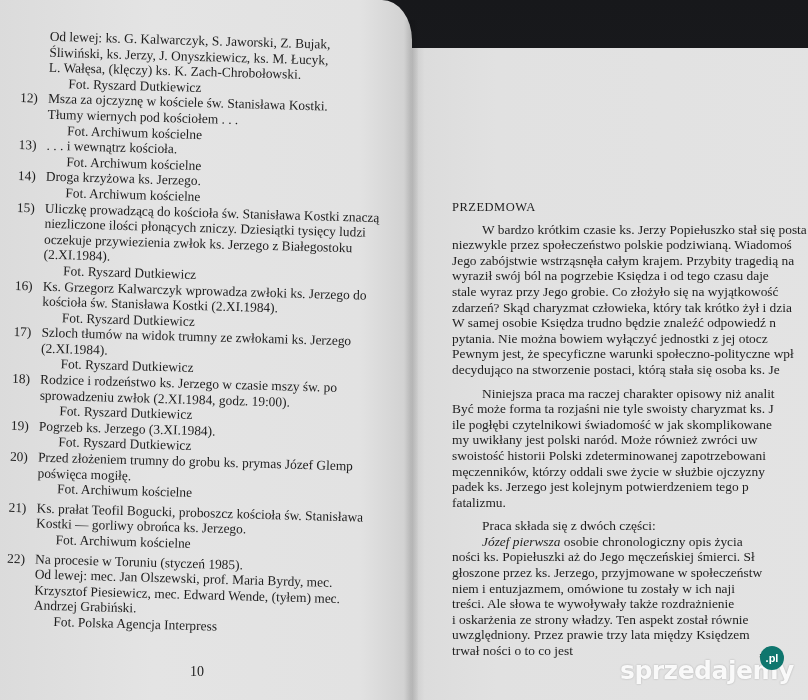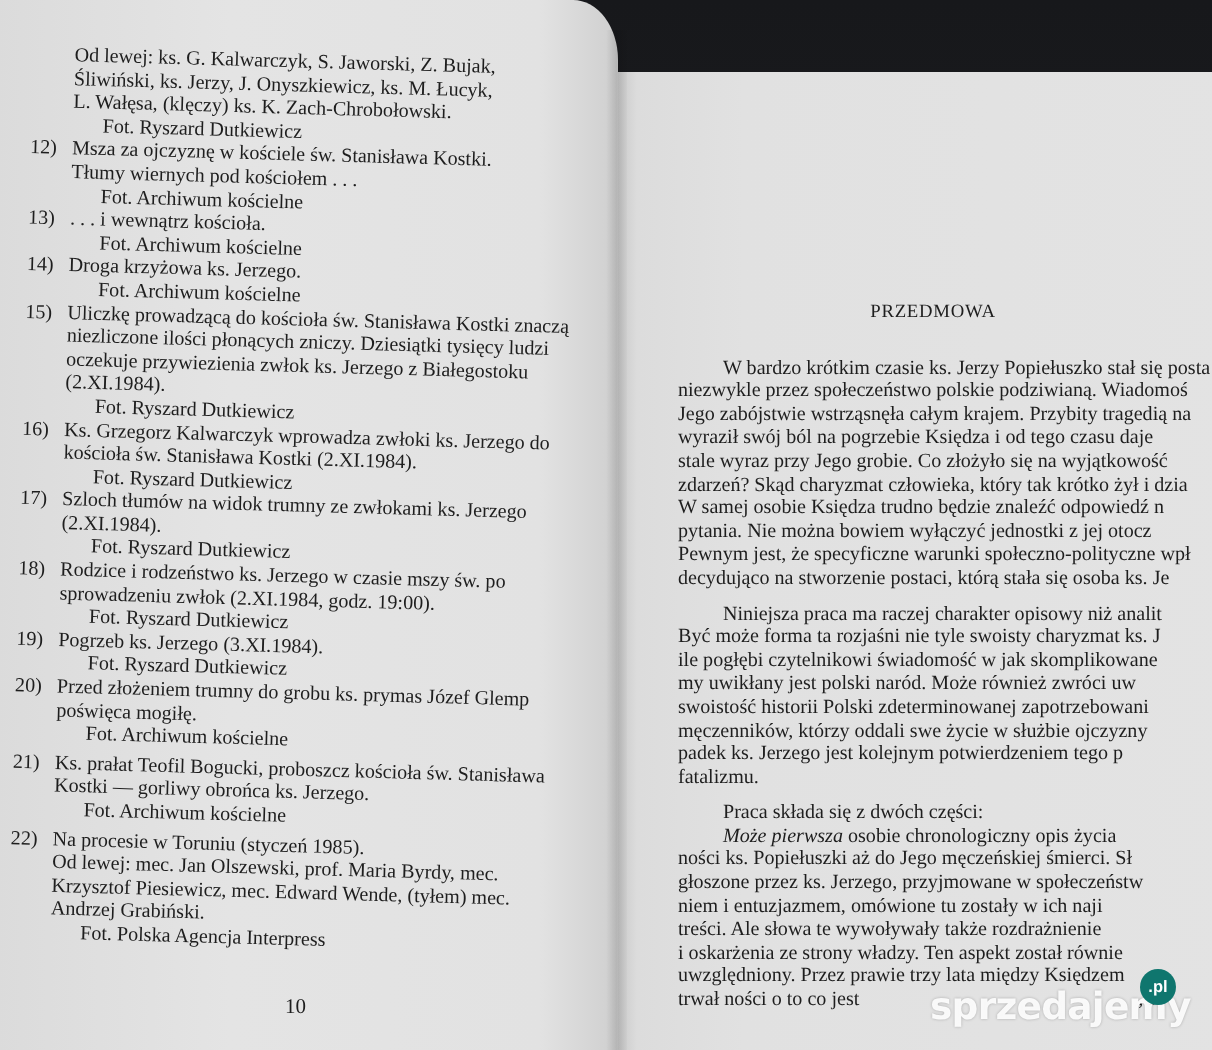--- a/index.html
+++ b/index.html
@@ -47,21 +47,21 @@
     position: absolute; left: 190px; top: 664px; font-size: 14px; font-family: Liberation Serif, serif;
   }
 
   
   .preface {
     position: absolute; left: 40px; top: 152px; width: 400px;
     font-size: 13.4px; line-height: 15.6px;
   }
   .preface h2 {
     font-size: 12.5px; font-weight: normal; letter-spacing: 0.5px;
-    text-align: center; width: 340px; margin-bottom: 21px;
+    text-align: left; width: 340px; margin-bottom: 6px;
   }
   .preface .line { display: block; white-space: nowrap; }
   .preface .indent { padding-left: 30px; }
   .preface em { font-style: italic; }
 
   
   .watermark {
     position: absolute; left: 620px; top: 654px; height: 32px;
     display: flex; align-items: center;
   }
@@ -105,21 +105,21 @@
       <span class="line">ile pogłębi czytelnikowi świadomość w jak skomplikowane</span>
       <span class="line">my uwikłany jest polski naród. Może również zwróci uw</span>
       <span class="line">swoistość historii Polski zdeterminowanej zapotrzebowani</span>
       <span class="line">męczenników, którzy oddali swe życie w służbie ojczyzny</span>
       <span class="line">padek ks. Jerzego jest kolejnym potwierdzeniem tego p</span>
       <span class="line">fatalizmu.</span>
     </div>
 
     <div>
       <span class="line indent">Praca składa się z dwóch części:</span>
-      <span class="line indent"><em>Może pierwsza</em><span> osobie chronologiczny opis życia</span></span>
+      <span class="line indent"><em>Józef pierwsza</em><span> osobie chronologiczny opis życia</span></span>
       <span class="line">ności ks. Popiełuszki aż do Jego męczeńskiej śmierci. Sł</span>
       <span class="line">głoszone przez ks. Jerzego, przyjmowane w społeczeństw</span>
       <span class="line">niem i entuzjazmem, omówione tu zostały w ich naji</span>
       <span class="line">treści. Ale słowa te wywoływały także rozdrażnienie</span>
       <span class="line">i oskarżenia ze strony władzy. Ten aspekt został równie</span>
       <span class="line">uwzględniony. Przez prawie trzy lata między Księdzem</span>
       <span class="line"><span>trwał ności o to co jest</span><span style="display:inline-block;width:186px"></span><span>, K</span></span>
     </div>
   </div>
 

